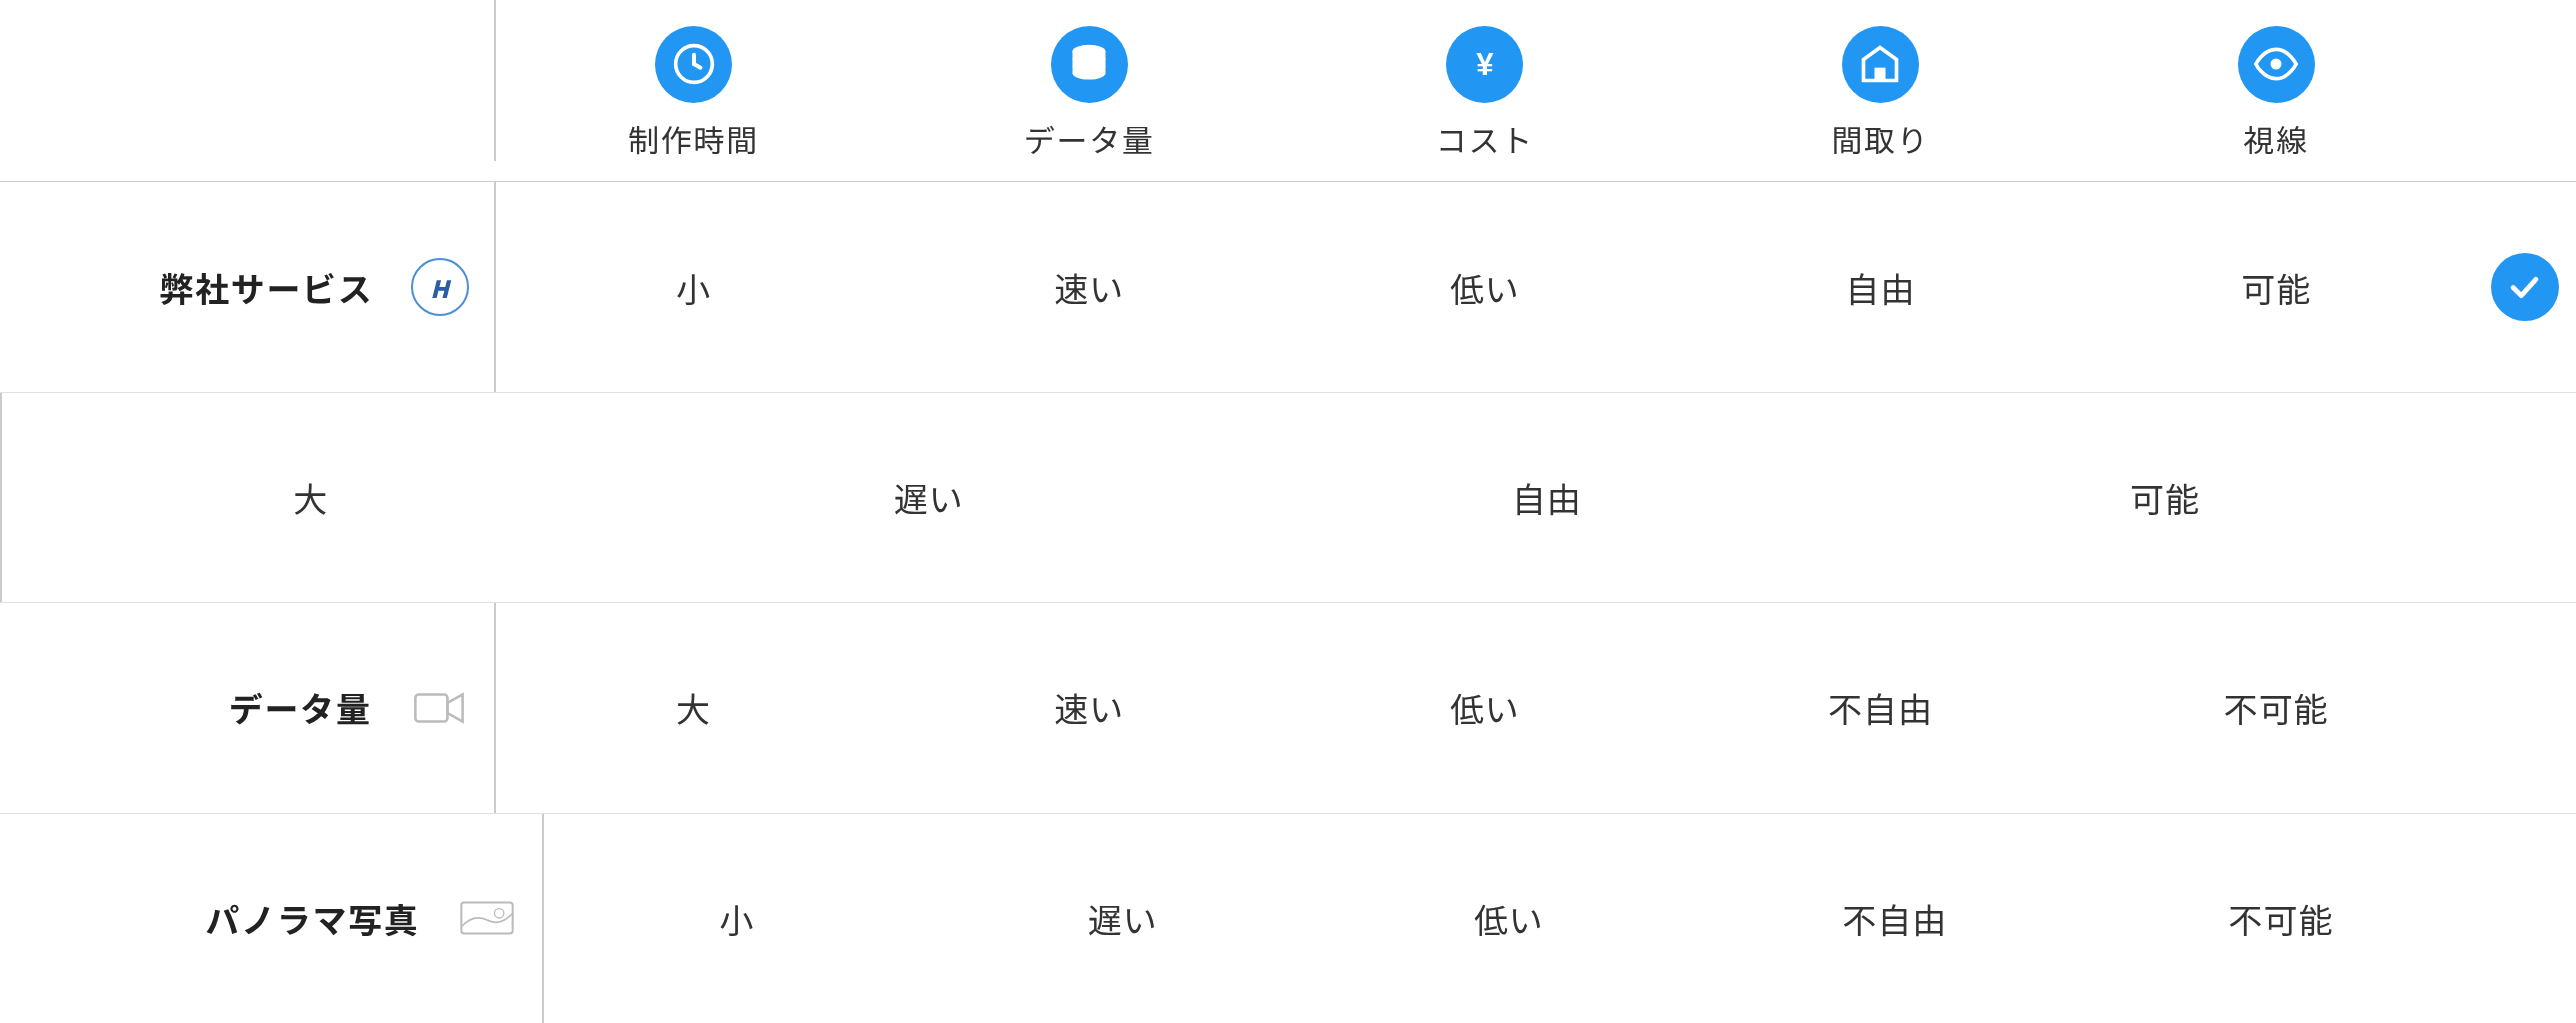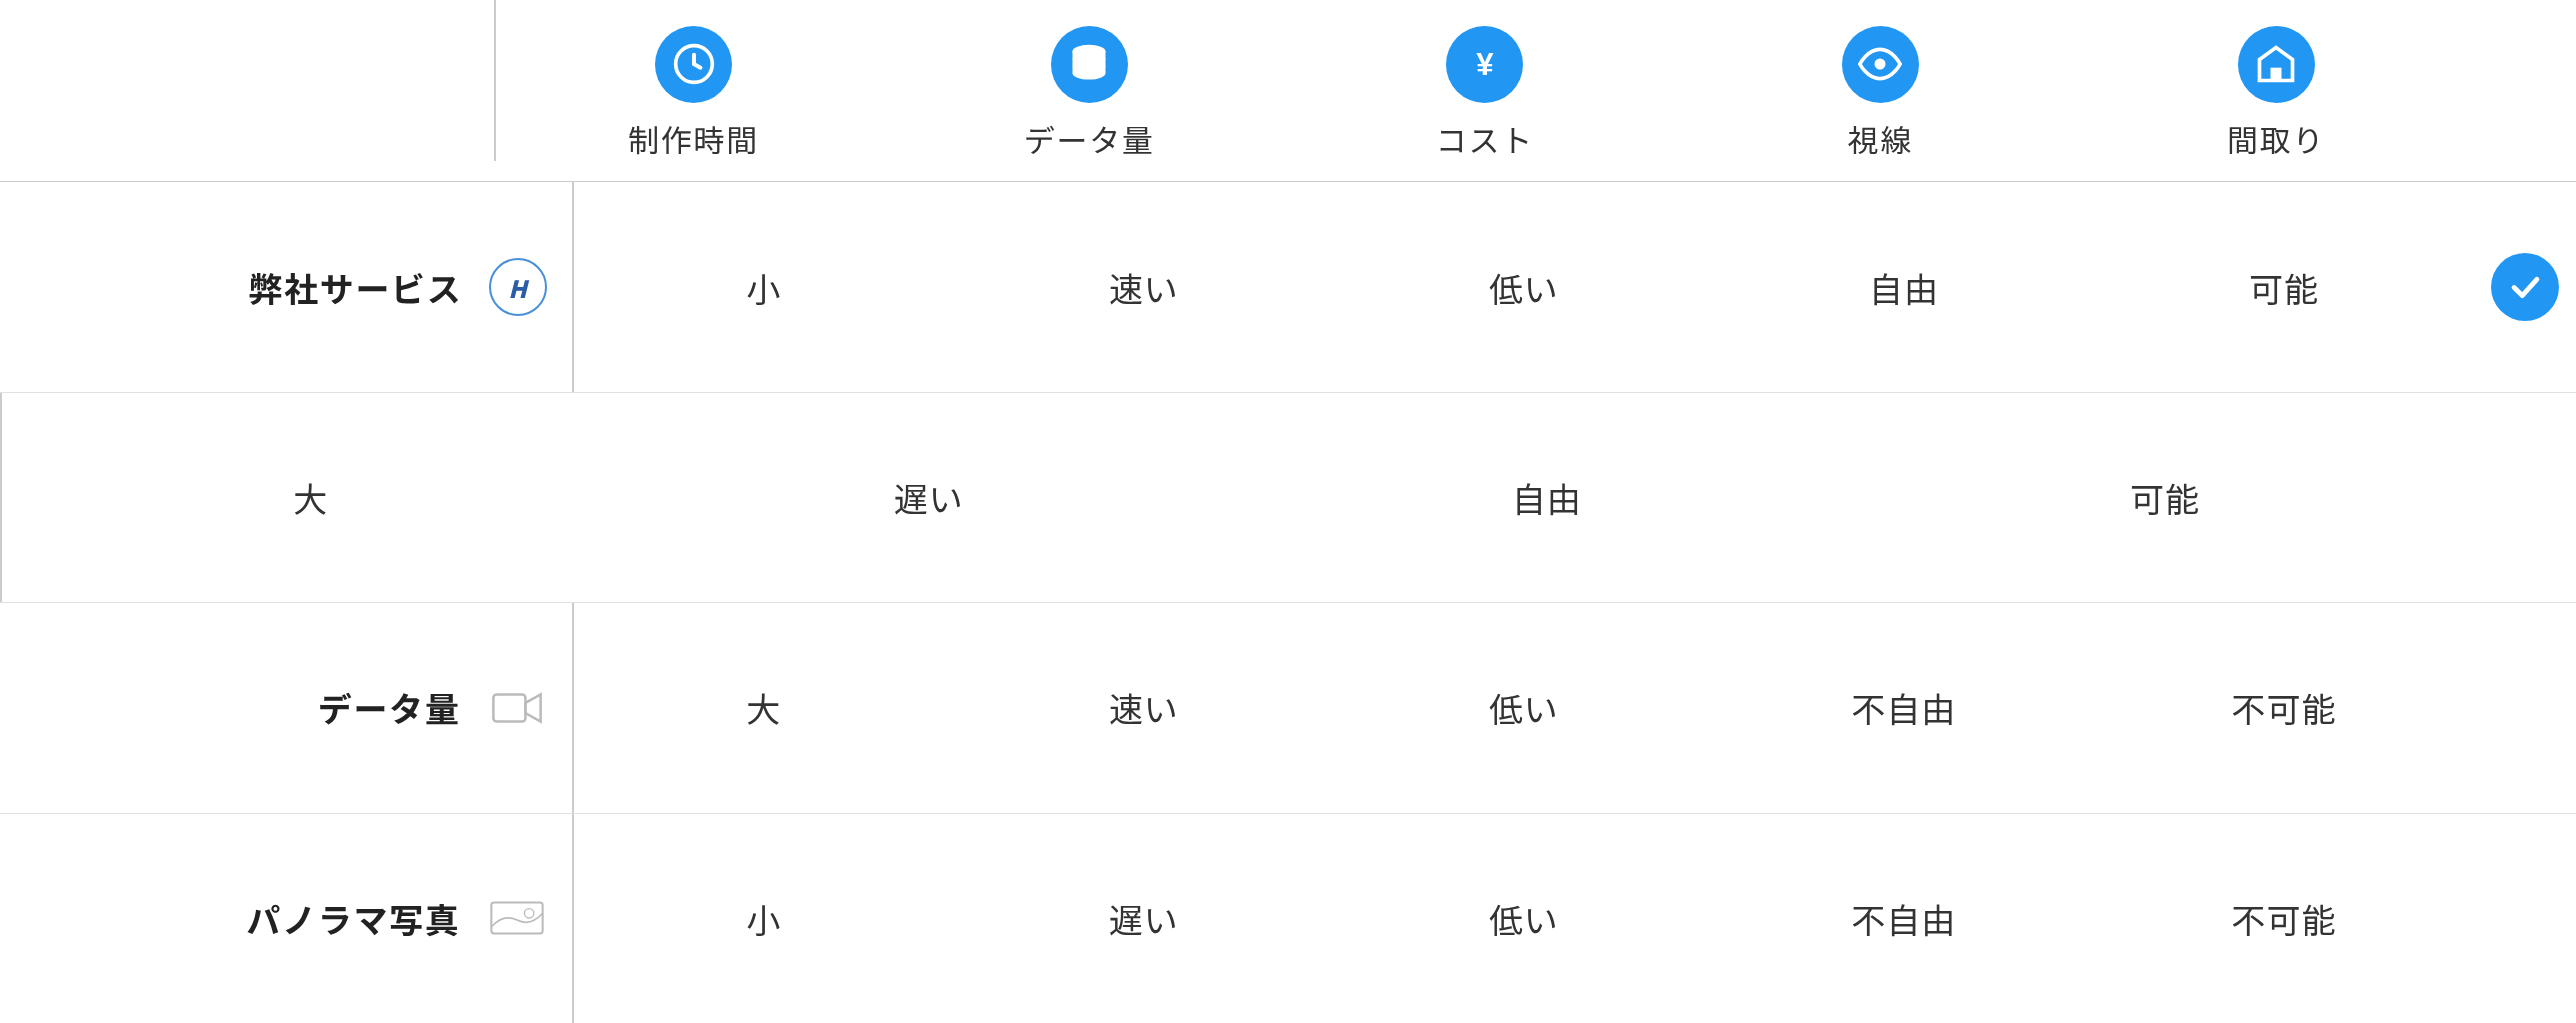--- a/index.html
+++ b/index.html
@@ -81,29 +81,30 @@
 
     .data-row {
       flex: 1;
       display: flex;
       align-items: center;
       border-bottom: 0.9px solid #e0e0e0;
     }
 
     .data-row:last-child {
       border-bottom: none;
+      padding-left: 48px;
     }
 
     .row-label {
-      width: 572px;
+      width: 494px;
       flex-shrink: 0;
       display: flex;
       align-items: center;
       justify-content: flex-end;
-      gap: 26px;
+      gap: 37px;
       padding-right: 25.5px;
     }
 
     .row-label-text {
       font-size: 34px;
       font-weight: 700;
       color: #222;
       letter-spacing: 1.7px;
     }
 
@@ -210,35 +211,35 @@
         <svg viewBox="0 0 24 24" xmlns="http://www.w3.org/2000/svg">
           <text x="12" y="18" text-anchor="middle" font-size="17" font-weight="bold" fill="white" font-family="sans-serif">¥</text>
         </svg>
       </div>
       <span class="col-header-label">コスト</span>
     </div>
 
     <div class="col-header">
       <div class="icon-circle">
         <svg viewBox="0 0 24 24" xmlns="http://www.w3.org/2000/svg">
+          <path d="M3 9.5L12 3l9 6.5V21H3V9.5z" stroke="white" stroke-width="2" fill="none"></path>
+          <rect x="9" y="14" width="6" height="7" fill="white"></rect>
+        </svg>
+      </div>
+      <span class="col-header-label">間取り</span>
+    </div>
+
+    <div class="col-header">
+      <div class="icon-circle">
+        <svg viewBox="0 0 24 24" xmlns="http://www.w3.org/2000/svg">
           <path d="M1 12s4-8 11-8 11 8 11 8-4 8-11 8-11-8-11-8z" stroke="white" stroke-width="2" fill="none"></path>
           <circle cx="12" cy="12" r="3" fill="white"></circle>
         </svg>
       </div>
       <span class="col-header-label">視線</span>
-    </div>
-
-    <div class="col-header">
-      <div class="icon-circle">
-        <svg viewBox="0 0 24 24" xmlns="http://www.w3.org/2000/svg">
-          <path d="M3 9.5L12 3l9 6.5V21H3V9.5z" stroke="white" stroke-width="2" fill="none"></path>
-          <rect x="9" y="14" width="6" height="7" fill="white"></rect>
-        </svg>
-      </div>
-      <span class="col-header-label">間取り</span>
     </div>
 
     <div class="checkmark-cell"></div>
   </div>
 
   <div class="data-rows">
 
     <div class="data-row">
       <div class="row-label">
         <span class="row-label-text">弊社サービス</span>

